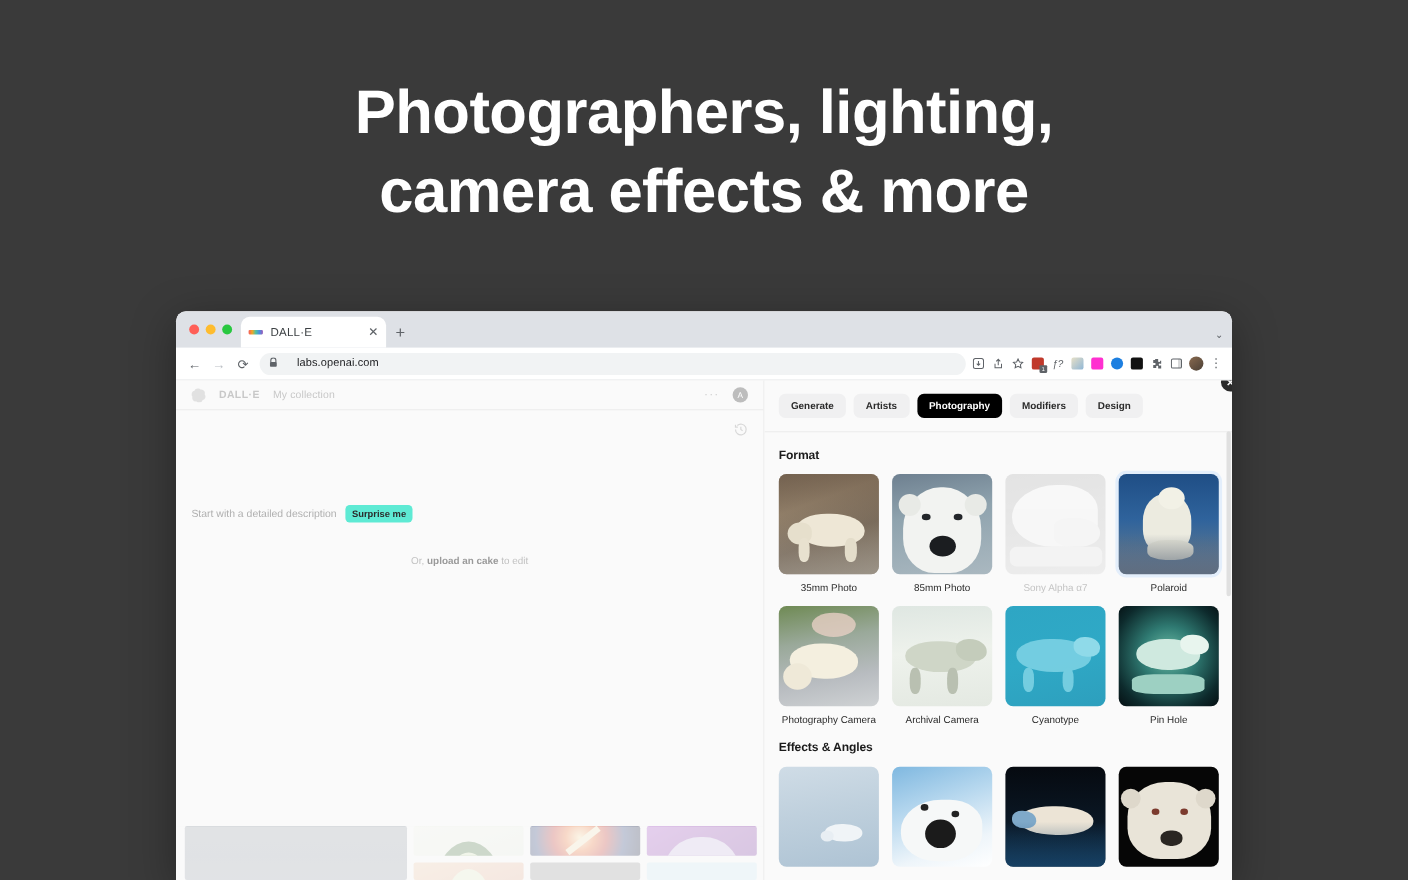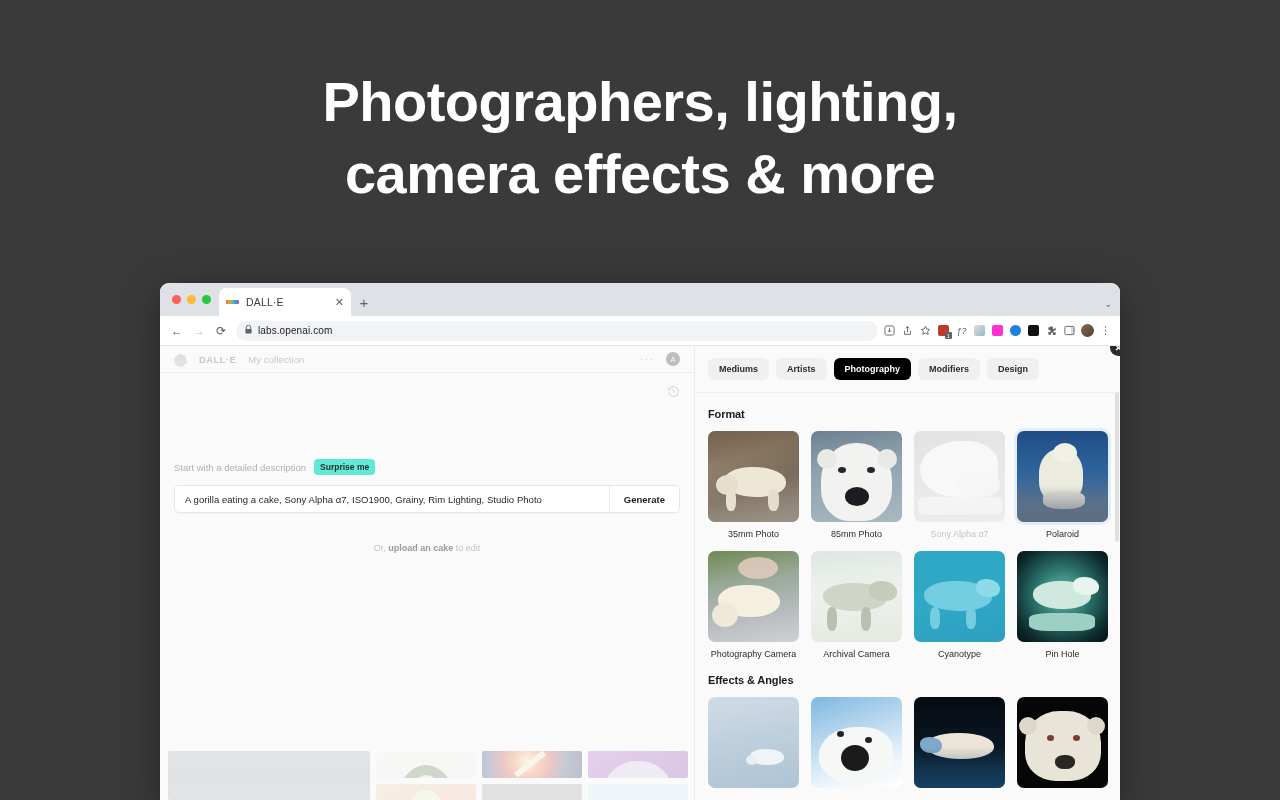--- a/index.html
+++ b/index.html
@@ -85,21 +85,21 @@
     width: 22px; height: 22px; display: flex; align-items: center; justify-content: center;
     font-size: 12px; color: #5f6368;
   }
   .navbtn.dim { color: #bdc1c6; }
   .omnibox {
     flex: 1; height: 20px; background: #f1f3f4; border-radius: 10px;
     display: flex; align-items: center; gap: 6px; padding: 0 9px;
     margin: 0 5px 0 4px;
   }
   .lock { font-size: 8px; color: #5f6368; }
-  .url { font-size: 10px; color: #202124; letter-spacing: .1px; }
+  .url { font-size: 10px; color: #202124; letter-spacing: .1px; margin-left: 12px; }
   .tbicons { display: flex; align-items: center; gap: 5px; padding-right: 2px; }
   .tbi { width: 13px; height: 13px; display: flex; align-items: center; justify-content: center;
          font-size: 9px; color: #5f6368; position: relative; }
   .ext { width: 11px; height: 11px; border-radius: 2px; }
   .avatar-tb {
     width: 13px; height: 13px; border-radius: 50%;
     background: linear-gradient(140deg,#8a6a4f,#4a4036);
   }
   .badge1 {
     position: absolute; right: -2px; bottom: -2px;
@@ -347,24 +347,20 @@
               <path d="M12 7.5V12l3 2"></path>
           </svg>
         </span>
       </div>
 
       <div class="composer">
         <div class="composer-label-row">
           <span class="composer-label">Start with a detailed description</span>
           <span class="surprise">Surprise me</span>
         </div>
-        <div class="prompt-bar">
-          <input class="prompt-input" type="text" value="A gorilla eating a cake, Sony Alpha α7, ISO1900, Grainy, Rim Lighting, Studio Photo" style="">
-          <button class="generate-btn">Generate</button>
-        </div>
         <div class="upload-row">
           <span>Or,</span>
           <b>upload an cake</b>
           <span>to edit</span>
         </div>
       </div>
 
       <div class="gallery">
         <div class="gcol">
           <div class="gtile" style="width:202px;height:118px;background:linear-gradient(180deg,#9aa2ab 0%,#98a0aa 55%,#9ba3ac 100%);">
@@ -396,21 +392,21 @@
 
           </div>
           <div class="gtile" style="width:100px;height:60px;background:#cfeaf5;"></div>
         </div>
       </div>
     </div>
 
     <div class="right">
 
       <div class="tabs-row">
-        <div class="pill">Mediums</div>
+        <div class="pill">Generate</div>
         <div class="pill">Artists</div>
         <div class="pill active">Photography</div>
         <div class="pill">Modifiers</div>
         <div class="pill">Design</div>
       </div>
 
       <div class="section">
         <div class="section-title">Format</div>
         <div class="grid4">
 

